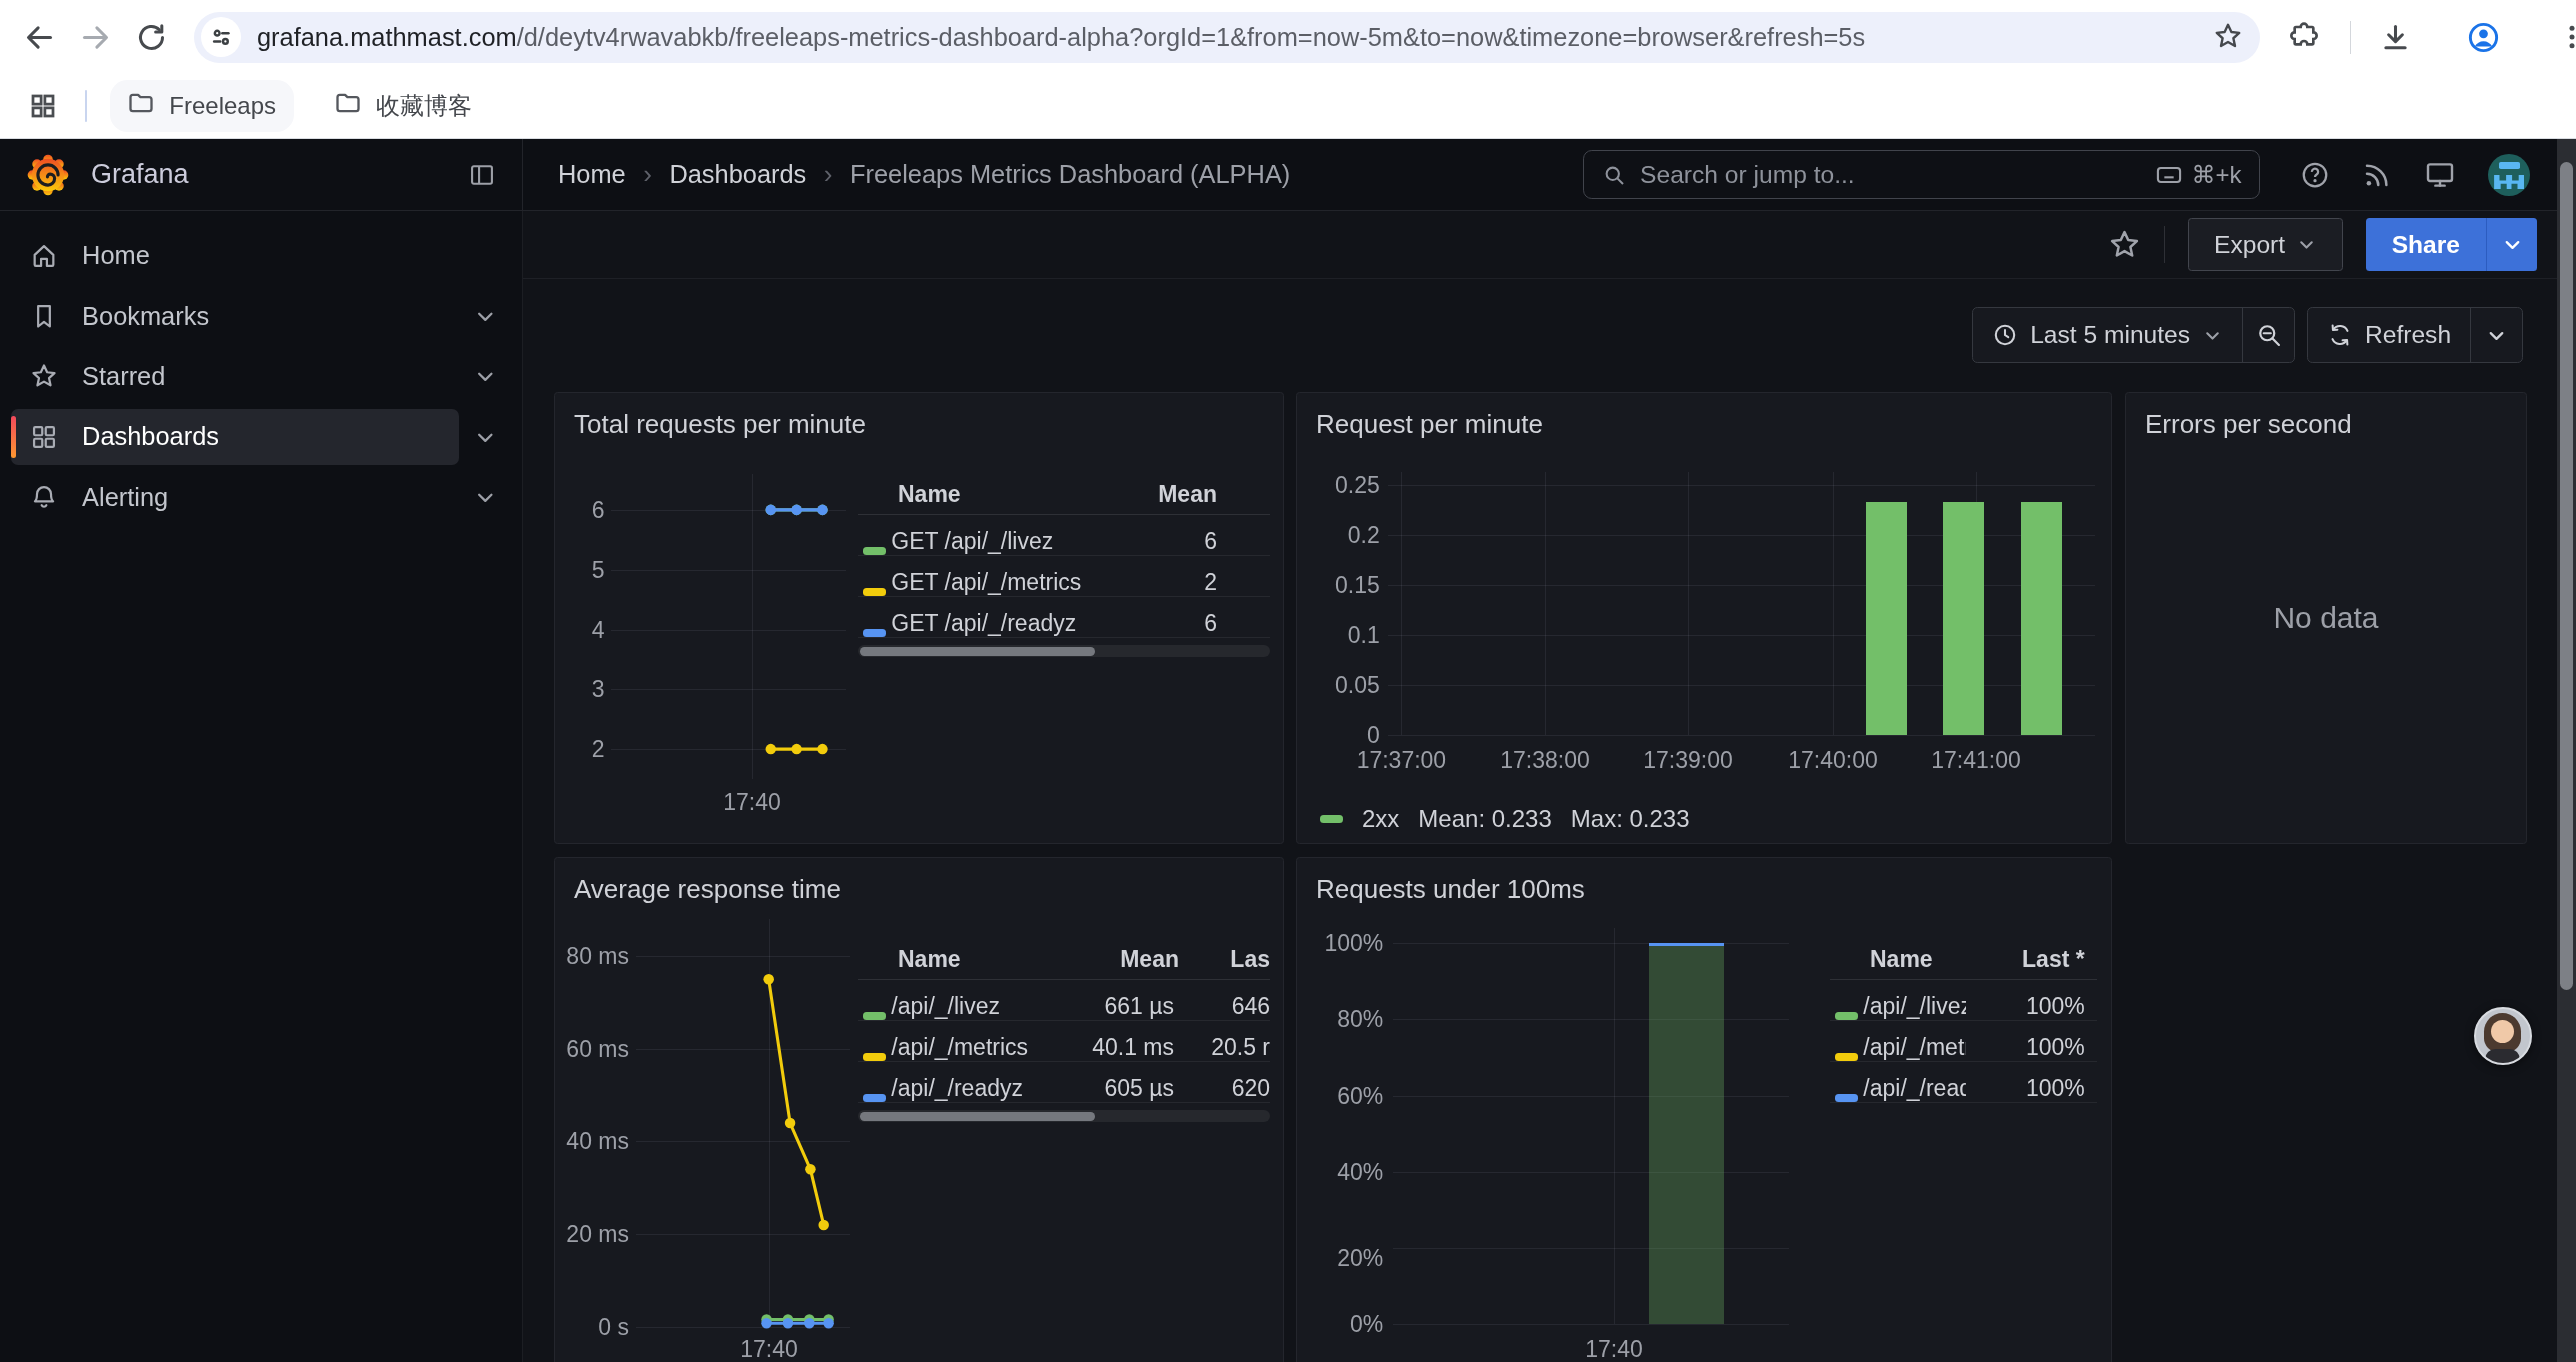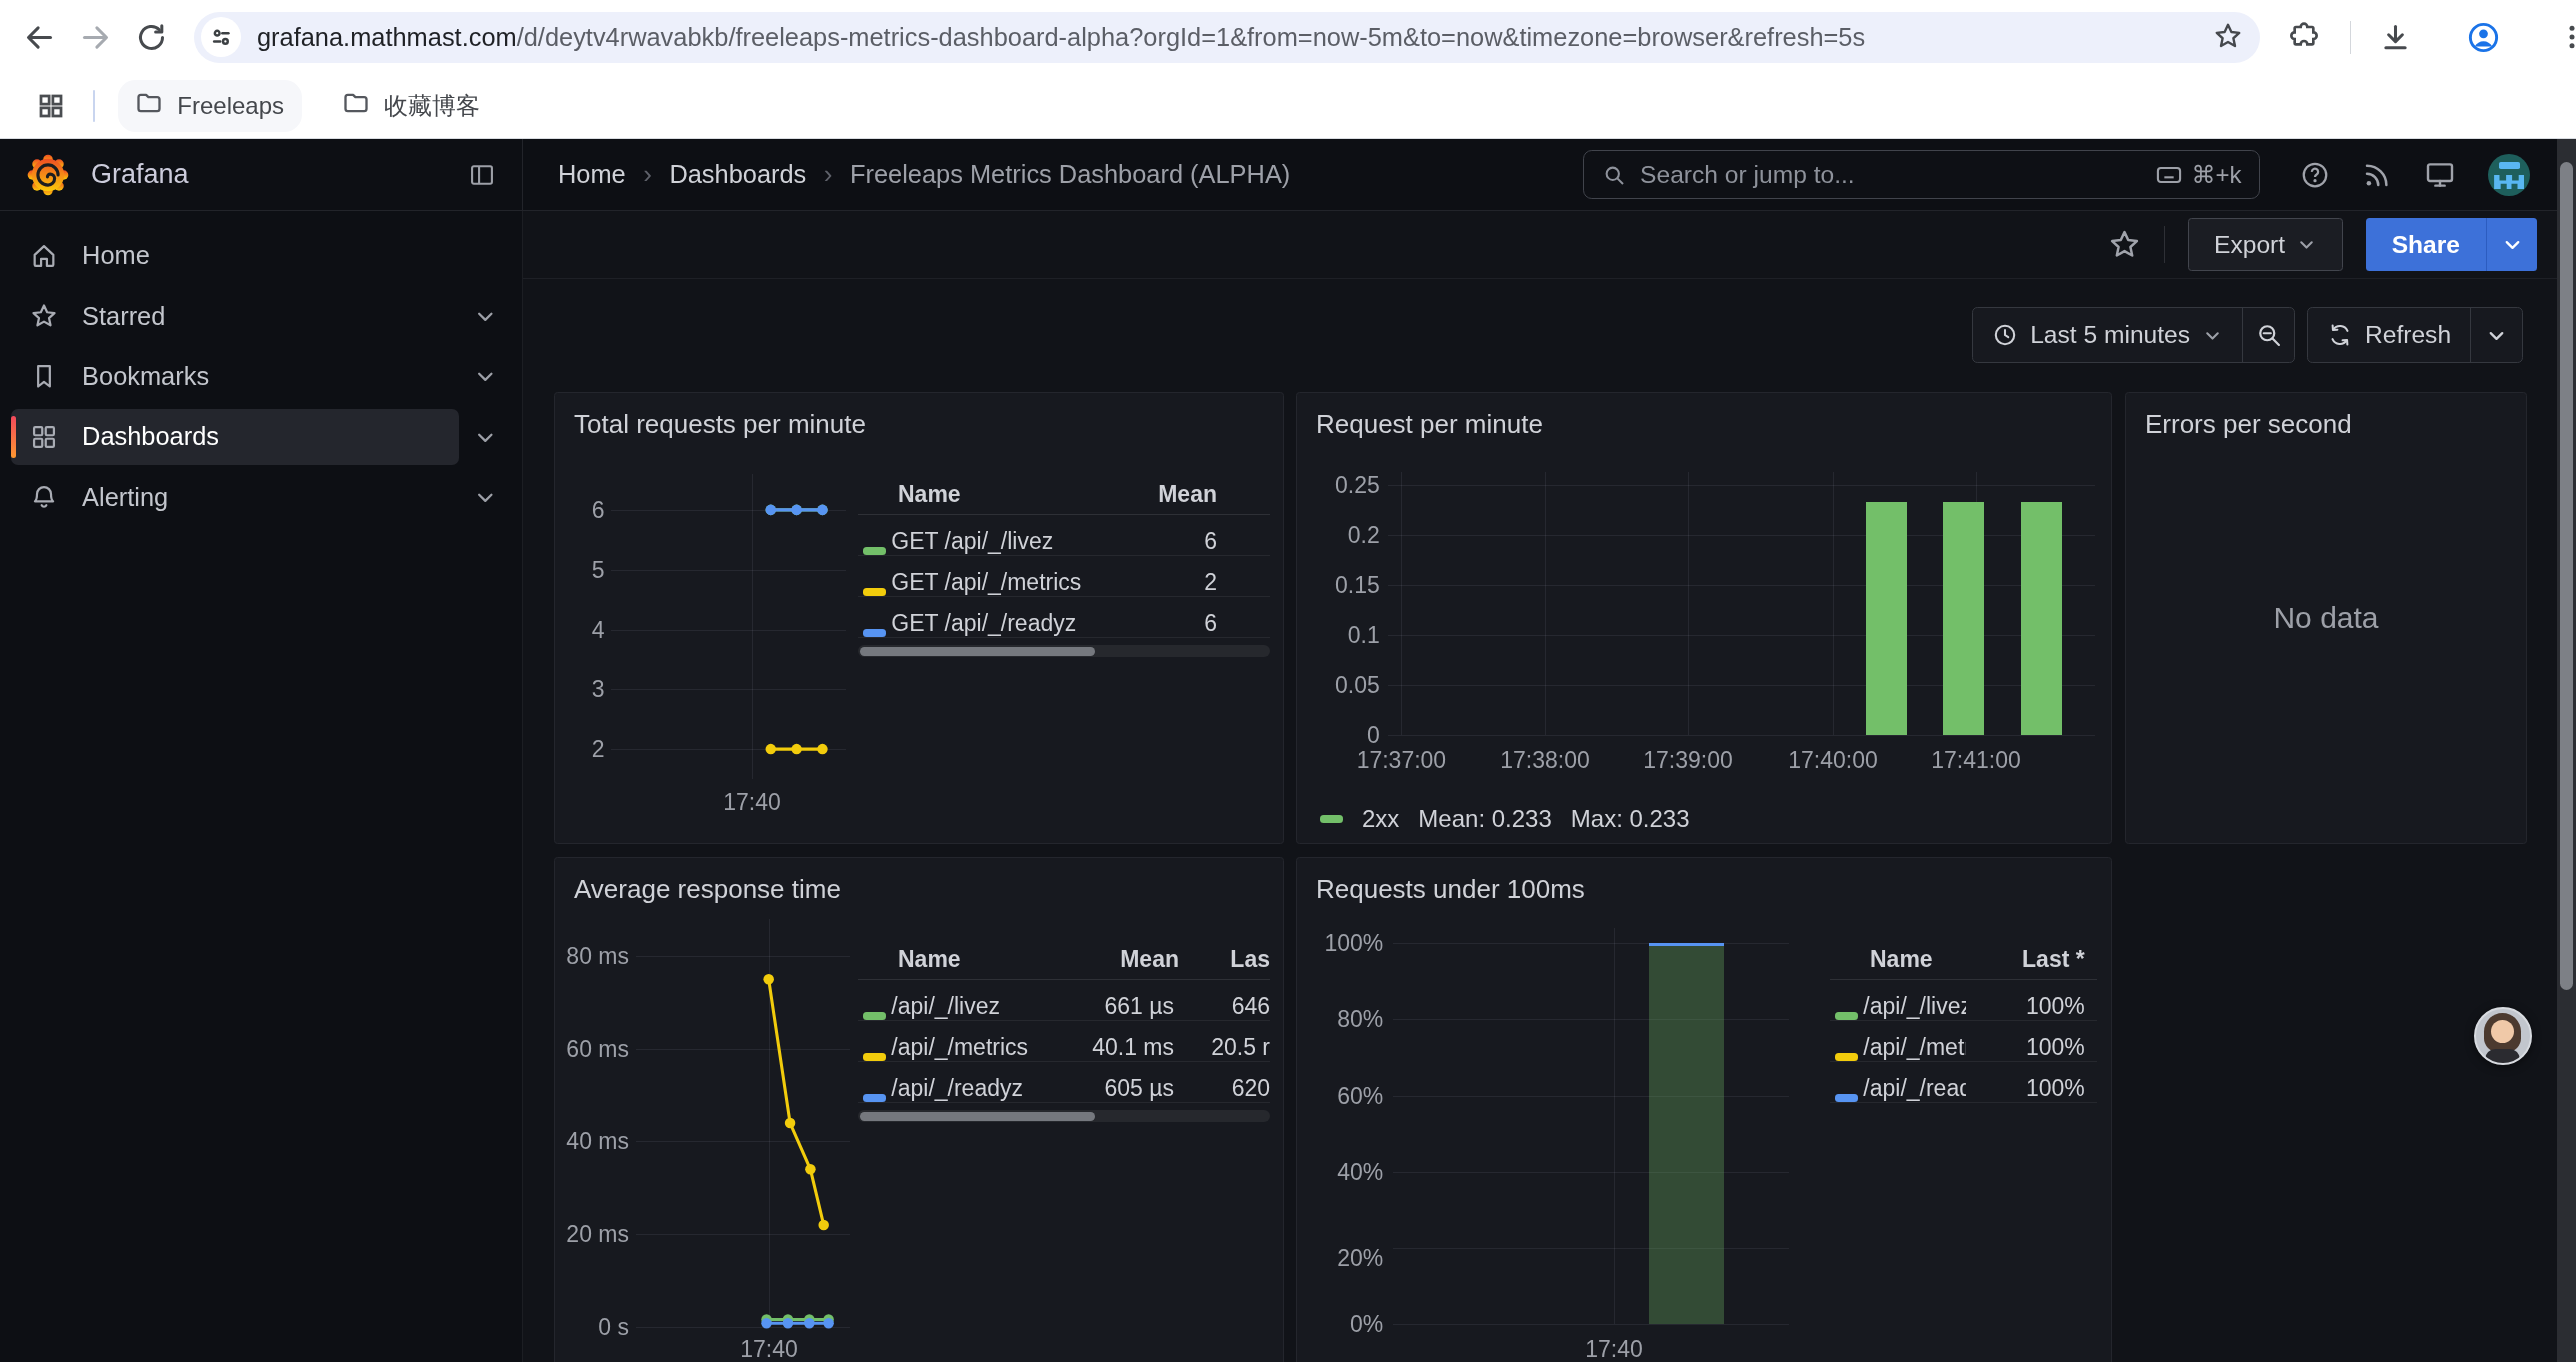--- a/index.html
+++ b/index.html
@@ -15,21 +15,21 @@
   .nav-btn.disabled { color:#a6aab0; }
   .omnibox { margin-left:26px; flex:0 0 auto; width:2066px; height:51px; border-radius:25.4px; background:#edf0fb; display:flex; align-items:center; padding:0 17.5px 0 7px; }
   .tune-wrap { width:40px; height:40px; border-radius:50%; background:#ffffff; display:flex; align-items:center; justify-content:center; color:#3c4043; flex:0 0 auto; }
   .urltext { flex:1; margin-left:16px; font-size:25.4px; white-space:nowrap; overflow:hidden; }
   .urltext .domain { color:#1f2125; }
   .urltext .path { color:#5b5e66; }
   .bstar { color:#45484d; margin-left:12.3px; flex:0 0 auto; }
   .tbicons { display:flex; align-items:center; gap:26px; margin-left:24.6px; color:#45484d; }
   .vdiv-l { width:0.9px; height:33px; background:#d4d7dc; }
   .profile-ic { color:#1a73e8; }
-  .bookbar { height:64px; display:flex; align-items:center; padding-left:31px; gap:23px; }
+  .bookbar { height:64px; display:flex; align-items:center; padding-left:23px; gap:23px; }
   .appsgrid { color:#4a4d51; }
   .bm-div { width:1.8px; height:32px; background:#c9d5ef; border-radius:0.9px; }
   .bm-item { display:flex; align-items:center; gap:14px; color:#44474c; font-size:24px; padding:8.8px 17.5px; border-radius:17.5px; }
   .bm-item:first-of-type { background:#f6f7fa; }
   .bm-folder { color:#55585e; }
 
   
   .grafana { position:absolute; top:139px; left:0; right:0; bottom:0; background:#111318; }
   .gheader { position:absolute; top:0; left:0; right:0; height:72px; background:#0d0f14; border-bottom:0.9px solid #22242a; display:flex; align-items:center; z-index:5; }
   .brand { width:523px; height:100%; display:flex; align-items:center; gap:21px; padding:0 26px; border-right:0.9px solid #22242a; }
@@ -328,39 +328,39 @@
               </svg>
             </span>
           <span class="slabel">Home</span>
         </div>
         <button class="schev hide"></button>
       </div>
       <div class="sline">
         <div class="srow">
           <span class="sicon">
               <svg width="28" height="28" viewBox="0 0 24 24" fill="none" stroke="currentColor" stroke-width="1.9" stroke-linejoin="round">
-                <path d="M12 3l2.7 5.8 6.3.7-4.7 4.3 1.3 6.2-5.6-3.2L6.4 20l1.3-6.2L3 9.5l6.3-.7z"></path>
+                <path d="M7 3.5h10V21l-5-4-5 4z"></path>
               </svg>
             </span>
-          <span class="slabel">Starred</span>
+          <span class="slabel">Bookmarks</span>
         </div>
         <button class="schev">
             <svg width="24.6" height="24.6" viewBox="0 0 24 24" fill="none" stroke="currentColor" stroke-width="2.2" stroke-linecap="round" stroke-linejoin="round">
               <path d="M6 9.5l6 6 6-6"></path>
             </svg>
           </button>
       </div>
       <div class="sline">
         <div class="srow">
           <span class="sicon">
               <svg width="28" height="28" viewBox="0 0 24 24" fill="none" stroke="currentColor" stroke-width="1.9" stroke-linejoin="round">
-                <path d="M7 3.5h10V21l-5-4-5 4z"></path>
+                <path d="M12 3l2.7 5.8 6.3.7-4.7 4.3 1.3 6.2-5.6-3.2L6.4 20l1.3-6.2L3 9.5l6.3-.7z"></path>
               </svg>
             </span>
-          <span class="slabel">Bookmarks</span>
+          <span class="slabel">Starred</span>
         </div>
         <button class="schev">
             <svg width="24.6" height="24.6" viewBox="0 0 24 24" fill="none" stroke="currentColor" stroke-width="2.2" stroke-linecap="round" stroke-linejoin="round">
               <path d="M6 9.5l6 6 6-6"></path>
             </svg>
           </button>
       </div>
       <div class="sline">
         <div class="srow active">
           <span class="sicon">

